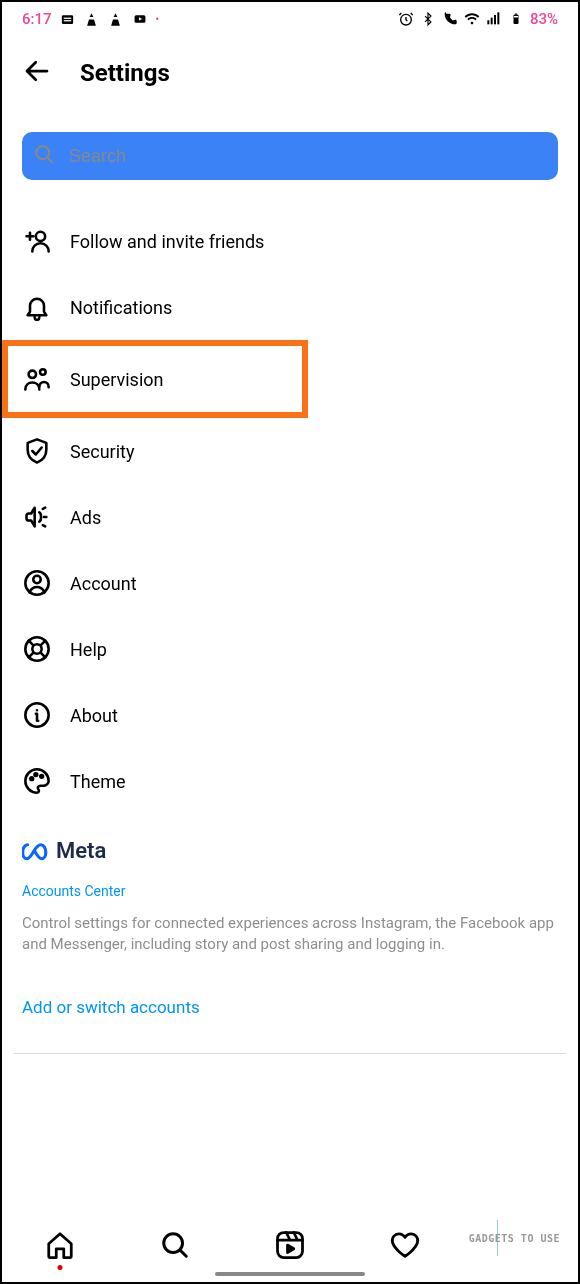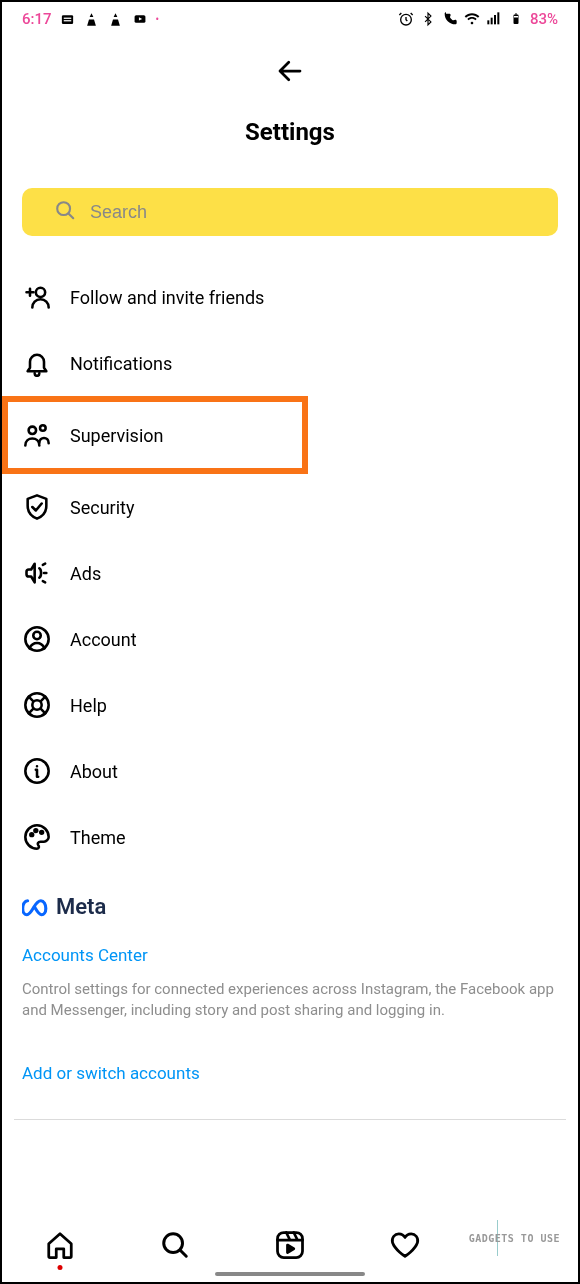--- a/index.html
+++ b/index.html
@@ -17,29 +17,28 @@
     display: flex; justify-content: space-between; align-items: center;
     padding: 8px 20px 6px 20px;
     font-size: 15px; font-weight: 500; color: #ec4899;
   }
   .status-left { display: flex; align-items: center; gap: 8px; }
   .status-right { display: flex; align-items: center; gap: 6px; }
   .status-ico { width: 16px; height: 16px; display: inline-flex; align-items:center; justify-content:center; }
   .header {
     display: flex; align-items: center; gap: 28px;
     padding: 22px 20px 10px 20px;
-    flex-direction: column;
   }
   .header-title { font-size: 24px; font-weight: 700; }
   .search-wrap {
     margin: 32px 20px 28px 20px;
-    background: #fde047;
+    background: #3b82f6;
     border-radius: 10px;
     display: flex; align-items: center;
-    padding: 11px 32px;
+    padding: 11px 11px;
     gap: 14px;
   }
   .search-wrap input {
     border: none; background: transparent; font-size: 18px;
     outline: none; flex: 1; color: #333;
   }
   .search-wrap input::placeholder { color: #888; }
   .list { padding: 0 20px; }
   .row {
     display: flex; align-items: center; gap: 18px;
@@ -47,21 +46,21 @@
     font-size: 18px;
   }
   .row .ico { width: 30px; height: 30px; display:flex; align-items:center; justify-content:center; flex-shrink:0; }
   .highlight-box {
     border: 6px solid #f97316;
     margin-left: -20px; margin-right: 250px;
     padding-left: 14px;
   }
   .meta-section { padding: 24px 20px 0 20px; }
   .meta-logo { display:flex; align-items:center; gap:6px; font-size:22px; font-weight:600; color:#1c2b4a; }
-  .ac-link { color: #0095f6; font-size: 17px; margin-top: 26px; }
+  .ac-link { color: #0095f6; font-size: 14px; margin-top: 20px; }
   .ac-desc { color: #8e8e8e; font-size: 15px; line-height: 1.4; margin-top: 14px; }
   .logins-h { font-size: 18px; font-weight: 600; margin-top: 46px; }
   .add-switch { color: #0095f6; font-size: 17px; margin-top: 42px; }
   .divider { border-top: 1px solid #dbdbdb; margin: 36px 12px 0 12px; }
   .bottom-nav {
     position: absolute; left: 0; right: 0; bottom: 0;
     display: flex; justify-content: space-around; align-items: center;
     padding: 12px 0 20px 0;
     background: #fff;
   }

